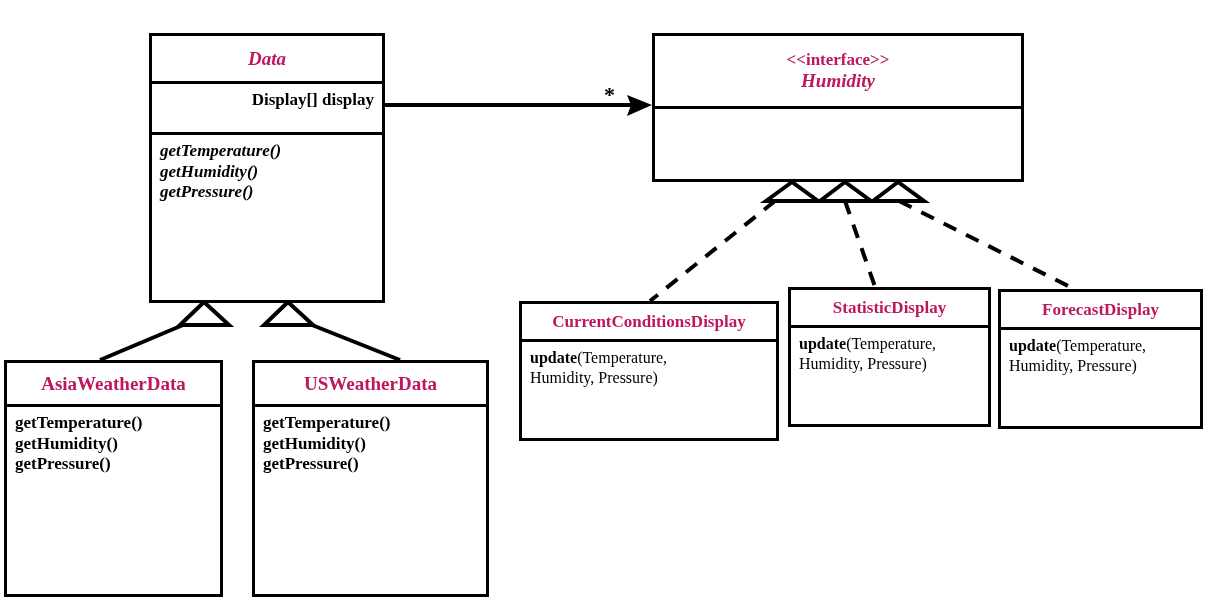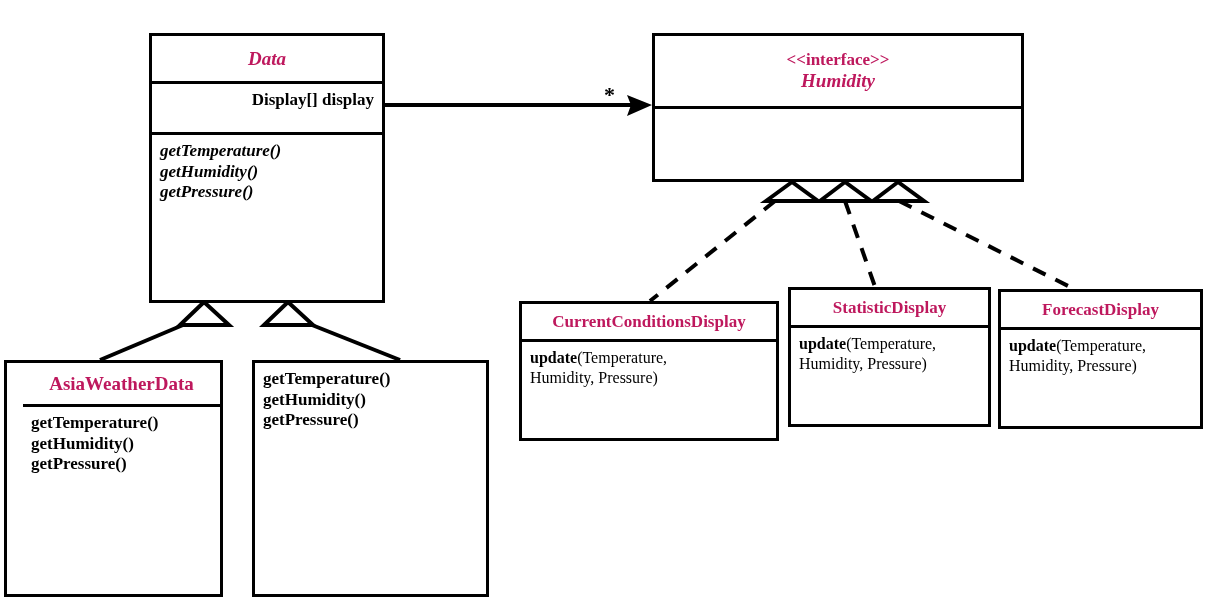--- a/index.html
+++ b/index.html
@@ -123,32 +123,35 @@
     </div>
   </div>
 
   <div class="uml-box" style="left:652px; top:33px; width:372px; height:149px;">
     <div class="uml-header" style="height:73px;">
       <span class="stereo">&lt;&lt;interface&gt;&gt;</span>
       <span class="title-18 italic">Humidity</span>
     </div>
   </div>
 
-  <div class="uml-box" style="left:4px; top:360px; width:219px; height:237px;padding-left:16px;">
+  <div class="uml-box" style="left:4px; top:360px; width:219px; height:237px;">
     <div class="uml-header" style="height:44px;">
       <span class="title-18">AsiaWeatherData</span>
     </div>
     <div class="uml-compartment">
       <div class="meth-line bold">getTemperature()</div>
       <div class="meth-line bold">getHumidity()</div>
       <div class="meth-line bold">getPressure()</div>
     </div>
   </div>
 
   <div class="uml-box" style="left:252px; top:360px; width:237px; height:237px;">
+    <div class="uml-header" style="height:44px;">
+      <span class="title-18">USWeatherData</span>
+    </div>
     <div class="uml-compartment">
       <div class="meth-line bold">getTemperature()</div>
       <div class="meth-line bold">getHumidity()</div>
       <div class="meth-line bold">getPressure()</div>
     </div>
   </div>
 
   <div class="uml-box" style="left:519px; top:301px; width:260px; height:140px;">
     <div class="uml-header" style="height:38px;">
       <span class="title-17">CurrentConditionsDisplay</span>

